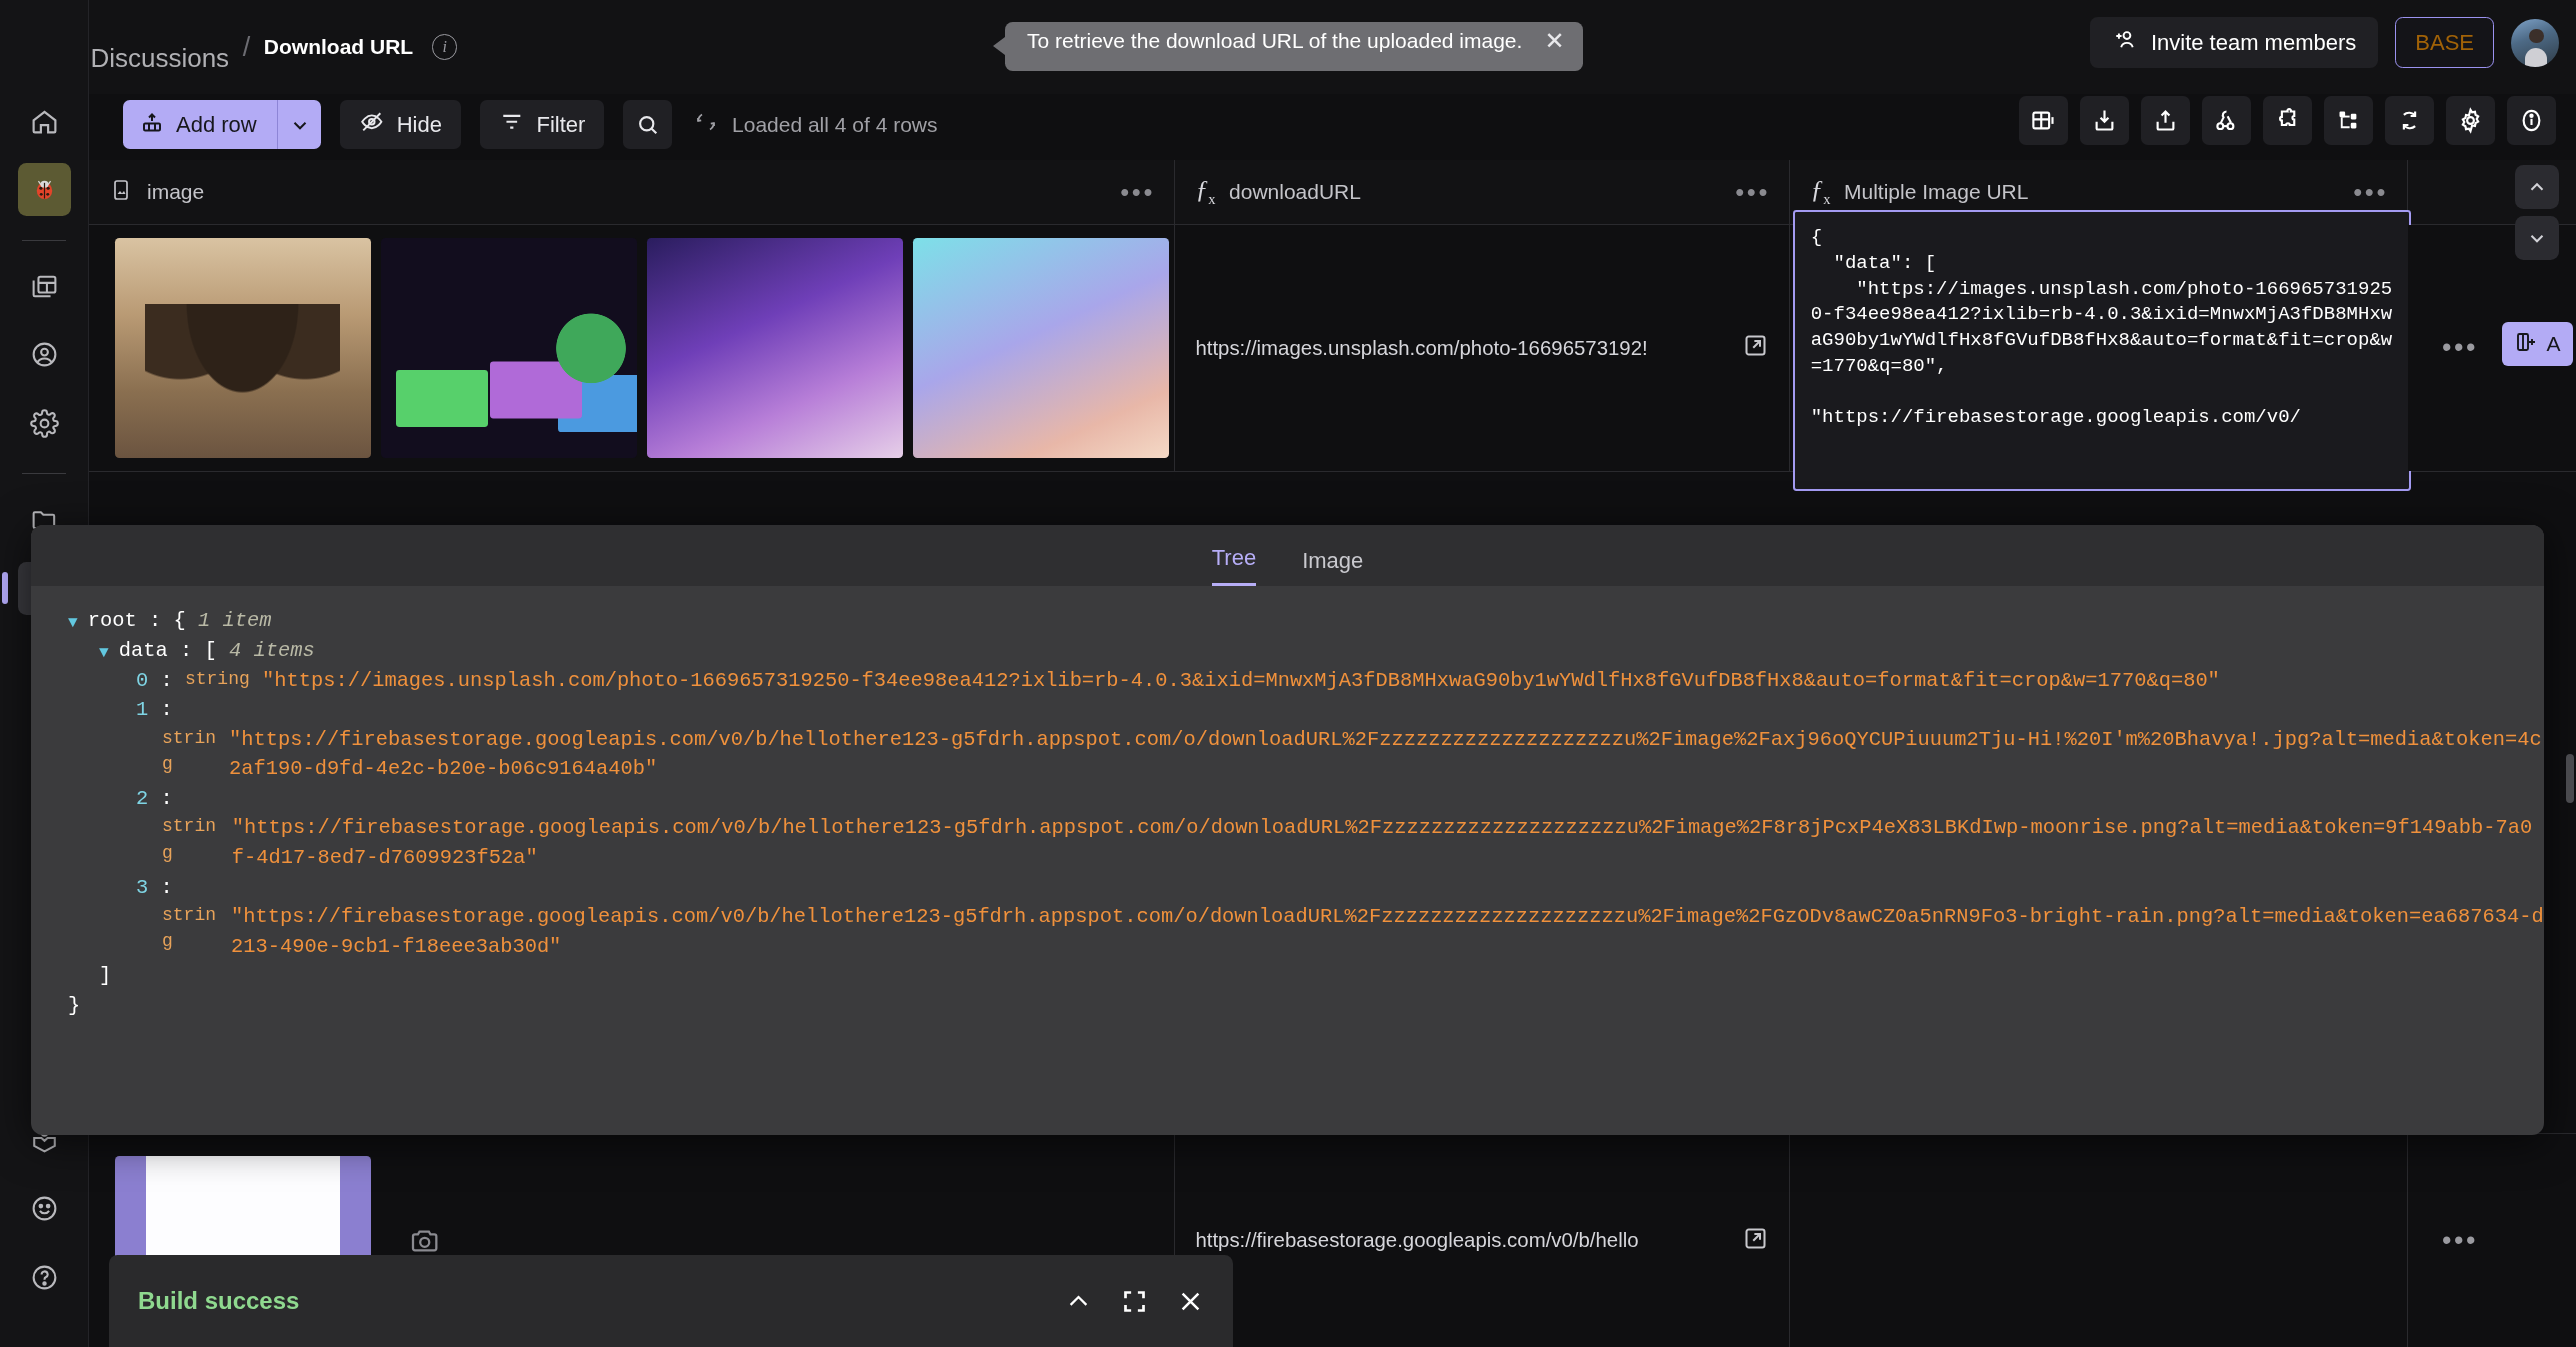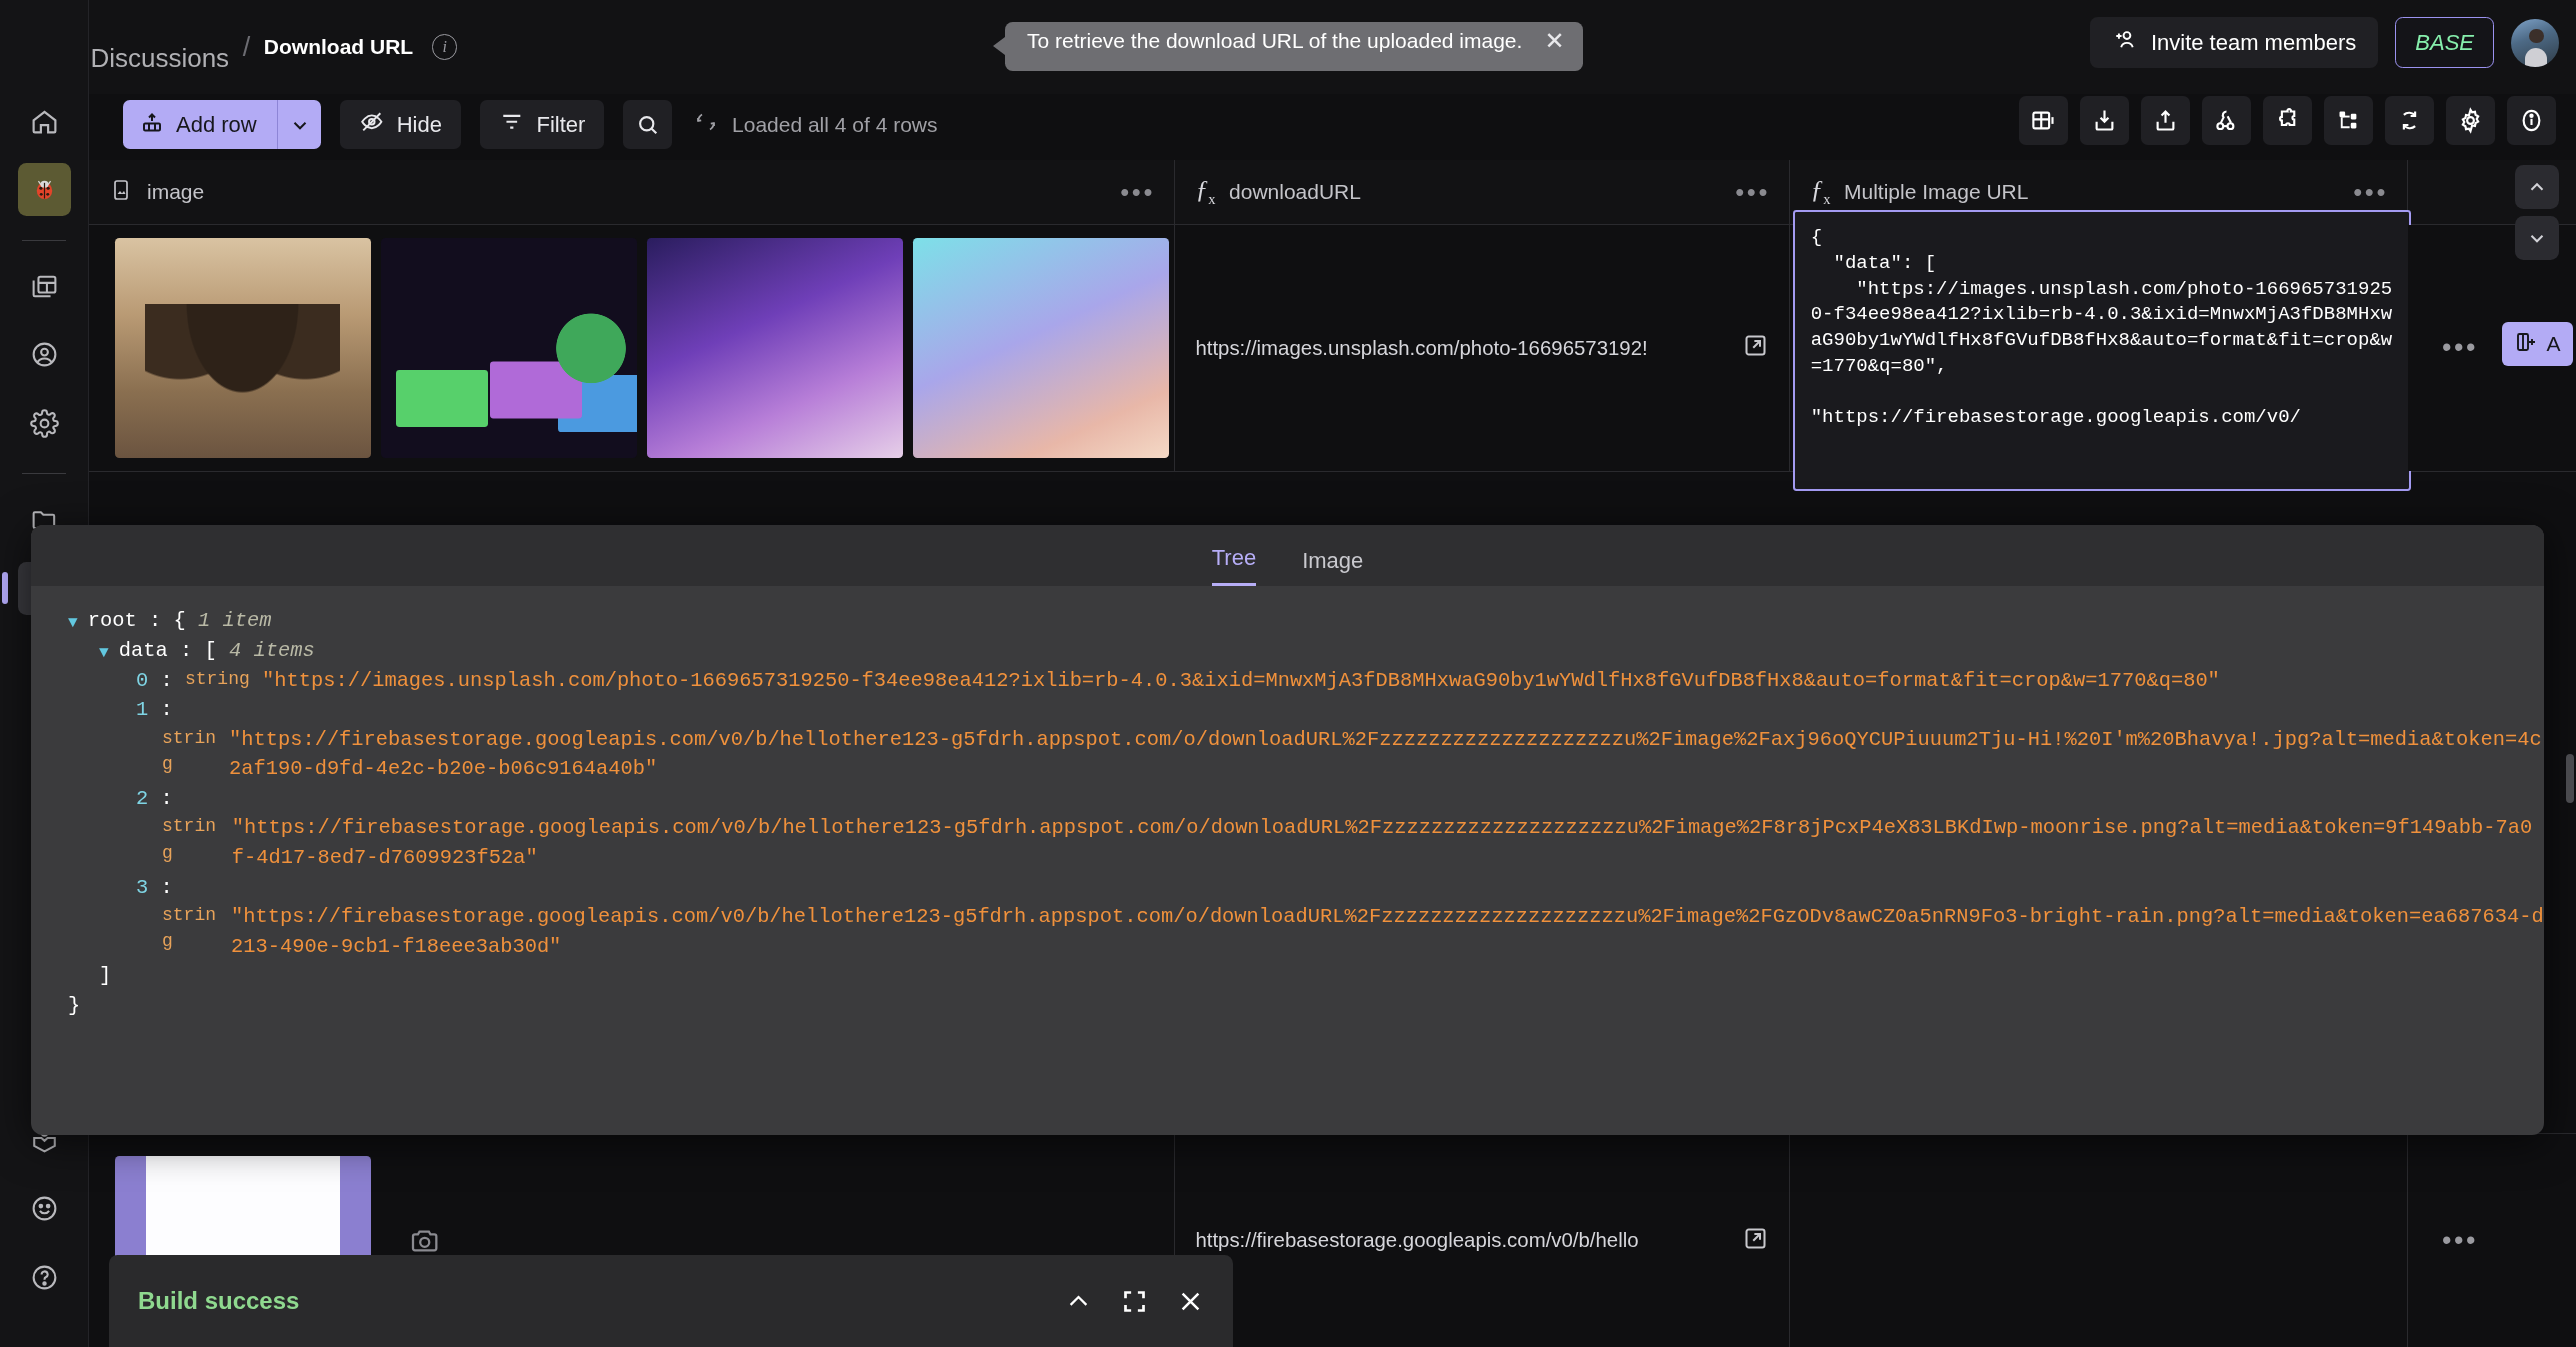--- a/index.html
+++ b/index.html
@@ -65,21 +65,21 @@
   .tooltip-text { font-size: 21px; color: #ffffff; white-space: nowrap; }
   .tooltip-close { font-size: 24px; color: #e9e9ec; cursor: pointer; line-height: 1; }
 
   .header-right { position:absolute; right: 17px; top: 17px; display:flex; align-items:center; gap: 17px; }
   .invite-btn {
     height: 51px; background: #202024; border-radius: 7.7px; display:flex; align-items:center;
     gap: 13.6px; padding: 0 22px; color:#fff; font-size: 22px; cursor:pointer;
   }
   .base-btn {
     height: 51px; border: 1.7px solid #9b92f0; border-radius: 7.7px; display:flex; align-items:center;
-    padding: 0 19px; color:#86efac; font-size: 22px; cursor:pointer; background:#141418;font-style:italic;
+    padding: 0 19px; color:#a16207; font-size: 22px; cursor:pointer; background:#141418;
   }
   .avatar {
     width: 48px; height: 48px; border-radius: 50%; overflow:hidden; cursor:pointer;
     background: linear-gradient(160deg,#7fa3c9 0%, #4d6a86 40%, #2f3b46 100%); position:relative;
   }
   .avatar::after {
     content:""; position:absolute; left:13.6px; bottom:0; width:22px; height:19px;
     border-radius: 11px 11px 0 0; background:#cfcfd4;
   }
   .avatar::before {

